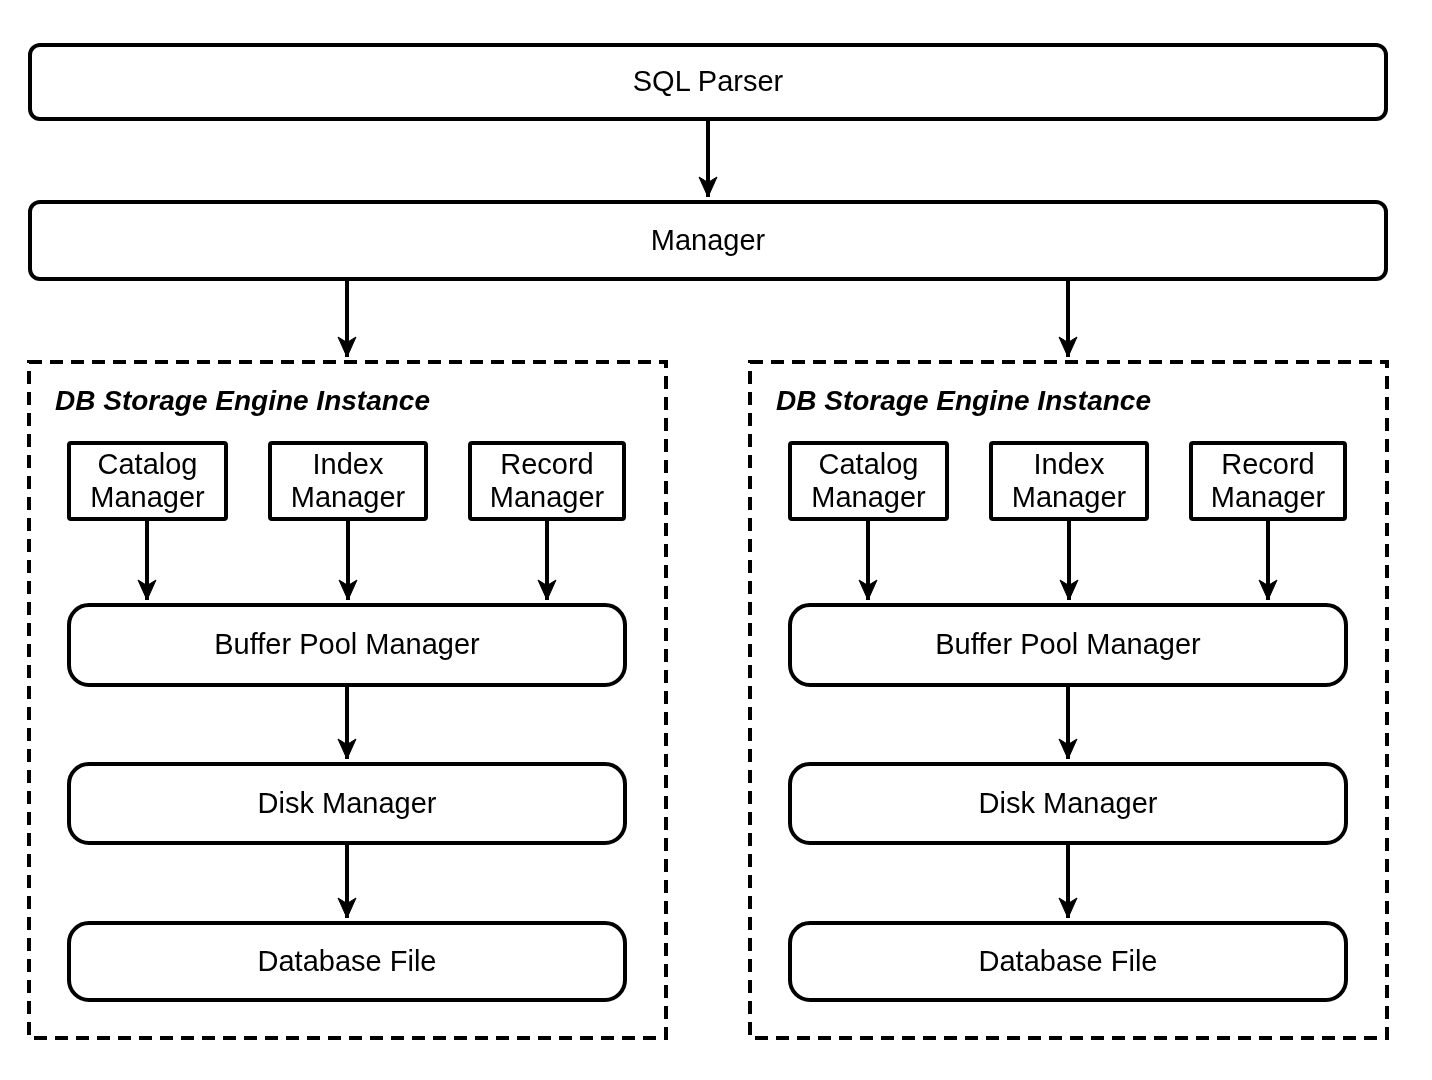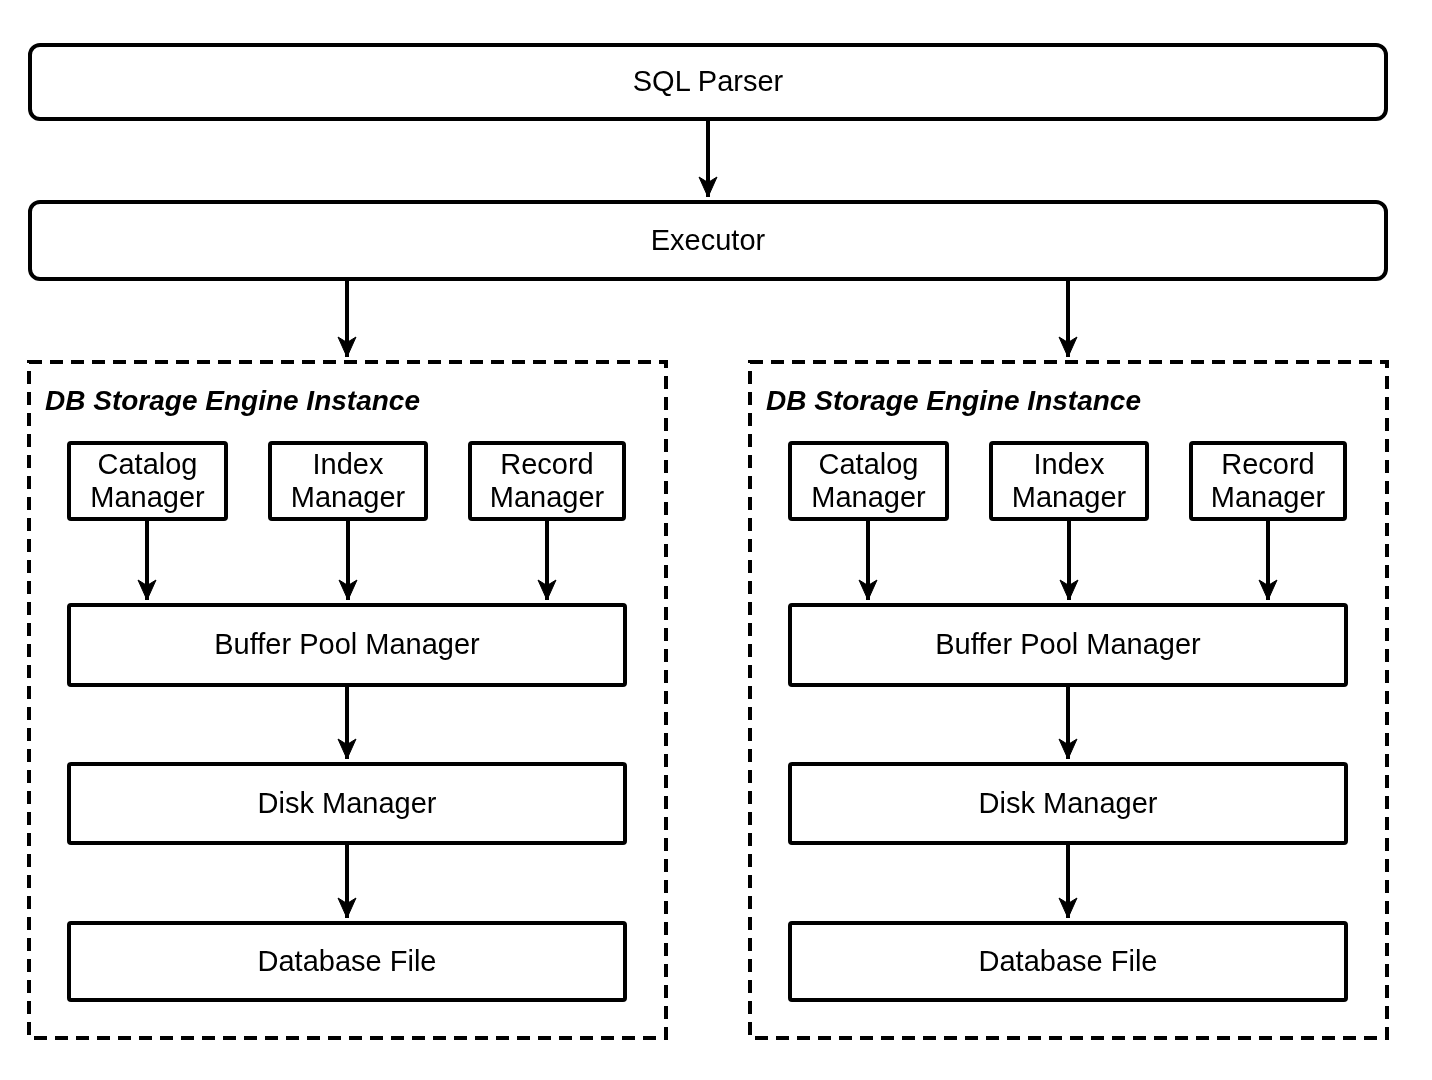--- a/index.html
+++ b/index.html
@@ -25,31 +25,31 @@
     display: flex;
     align-items: center;
     justify-content: center;
     text-align: center;
     font-size: 29px;
     line-height: 1.15;
     z-index: 1;
   }
   .node.top-level { border-radius: 12px; }
   .node.small     { border-radius: 4px; width: 161px; height: 80px; top: 81px; }
-  .node.row       { border-radius: 4px; left: 40px; width: 560px; }
+  .node.row       { border-radius: 22px; left: 40px; width: 560px; }
   .instance {
     position: absolute;
     top: 360px;
     width: 641px;
     height: 680px;
     z-index: 1;
   }
   .instance-title {
     position: absolute;
-    left: 18px;
+    left: 28px;
     top: 26px;
     font-size: 28px;
     font-weight: bold;
     font-style: italic;
     line-height: 1.1;
     white-space: nowrap;
   }
   .overlay {
     position: absolute;
     left: 0; top: 0;
@@ -69,21 +69,21 @@
 </head>
 <body>
 
 <div class="canvas">
 
   <div class="node top-level" style="left:28px; top:43px; width:1360px; height:78px;">
     <span>SQL Parser</span>
   </div>
 
   <div class="node top-level" style="left:28px; top:200px; width:1360px; height:81px;">
-    <span>Executor</span>
+    <span>Manager</span>
   </div>
 
   <div class="instance" style="left:27px;">
     <div class="instance-title">DB Storage Engine Instance</div>
     <div class="node small" style="left:40px;">
       <span>Catalog Manager</span>
     </div>
     <div class="node small" style="left:241px; width:160px;">
       <span>Index Manager</span>
     </div>

